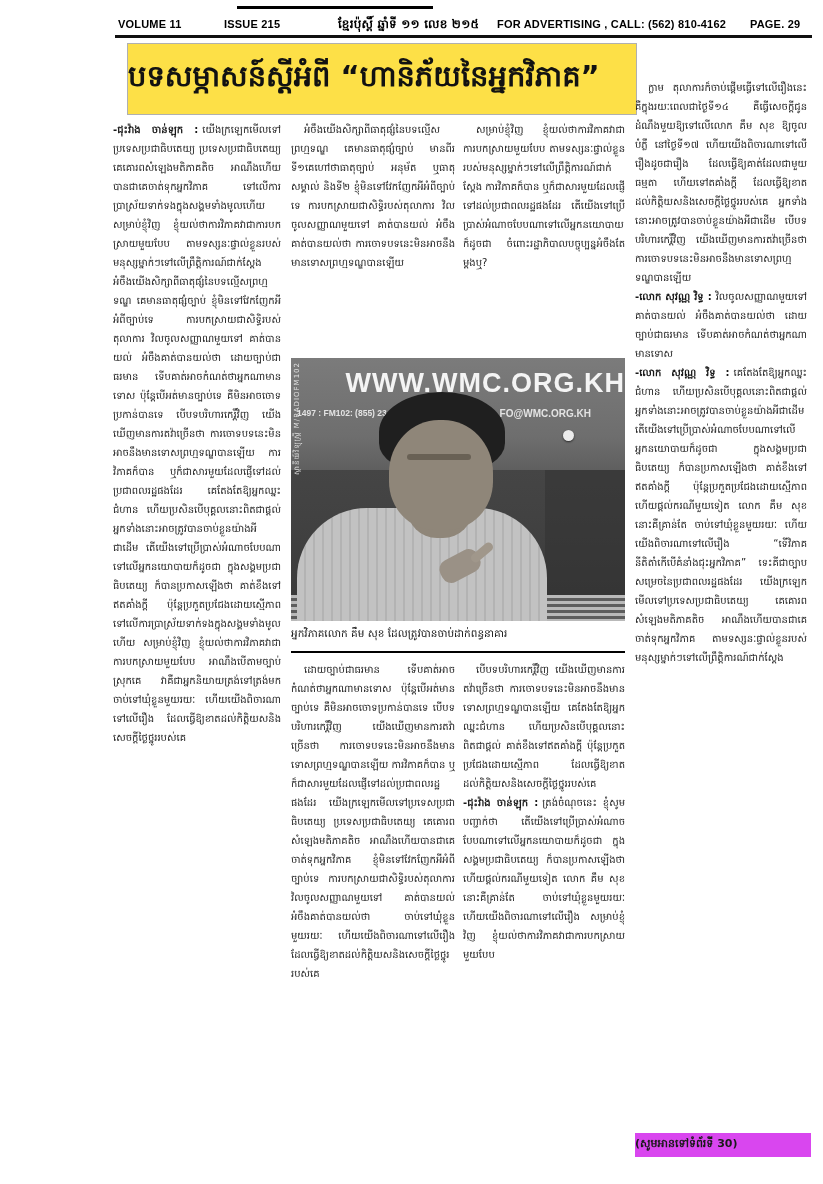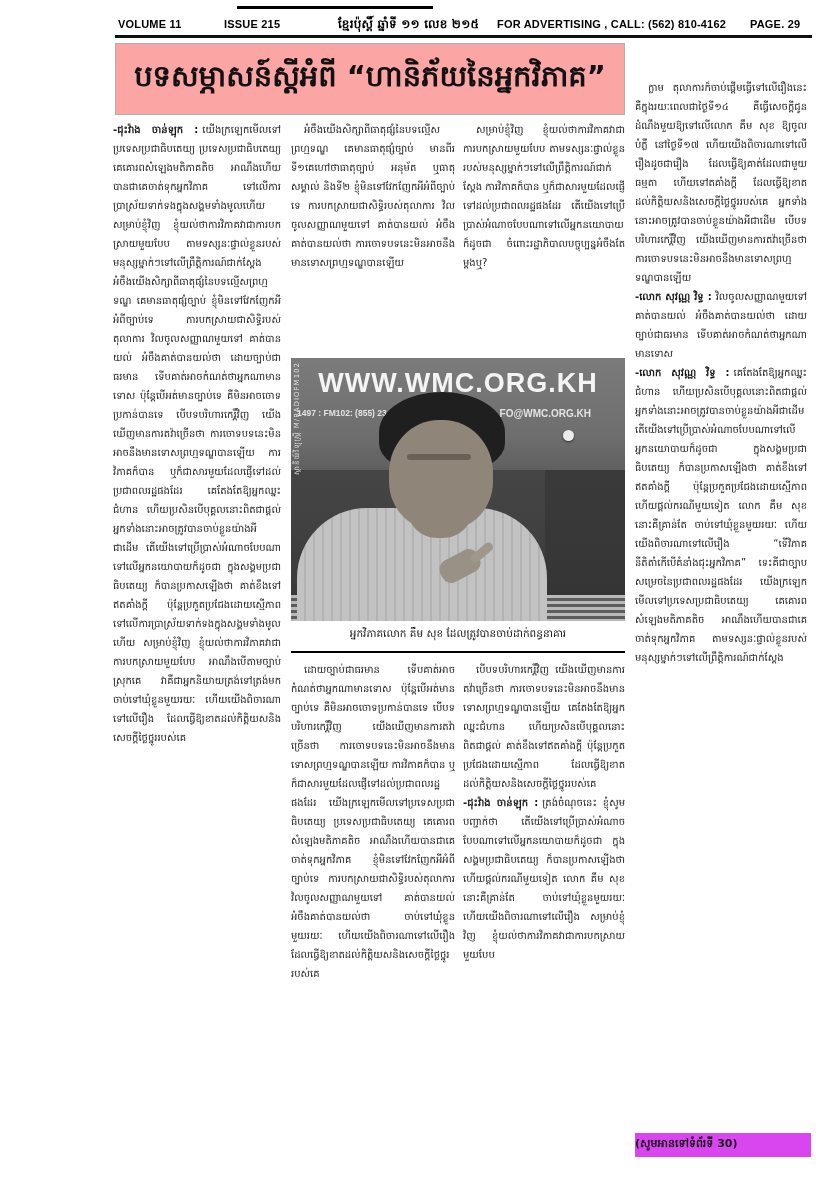--- a/index.html
+++ b/index.html
@@ -5,44 +5,44 @@
   html,body{margin:0;padding:0;background:#e8e8e8;}
   .page{position:relative;width:823px;height:1184px;background:#ffffff;overflow:hidden;
         font-family:"DejaVu Sans",sans-serif;color:#1a1a1a;padding-left:6px;}
   
   .hdr{position:absolute;top:18px;font-family:"Liberation Sans",sans-serif;
        font-size:11px;font-weight:bold;color:#000;white-space:nowrap;letter-spacing:.2px;}
   .hdr-kh{font-family:"DejaVu Sans",sans-serif;font-size:12px;}
   .top-mark{position:absolute;left:237px;top:6px;width:196px;height:3px;background:#000;}
   .hdr-rule{position:absolute;left:115px;top:35px;width:697px;height:3px;background:#101010;}
   
-  .headline-box{position:absolute;left:115px;top:43px;width:510px;height:72px;
-       background:#fca5a5;border:1px solid #b0b0b0;display:flex;align-items:center;
-       justify-content:center;box-sizing:border-box;}
+  .headline-box{position:absolute;left:127px;top:43px;width:510px;height:72px;
+       background:#fde047;border:1px solid #b0b0b0;display:flex;align-items:center;
+       box-sizing:border-box;}
   .headline-box span{font-size:29px;font-weight:bold;color:#121212;white-space:nowrap;}
   
   .col{position:absolute;overflow:hidden;font-size:10px;line-height:19px;
        text-align:justify;color:#181818;}
   .col p{margin:0;text-indent:13px;}
   .col p.qa{text-indent:0;}
   .lead{font-weight:bold;margin-right:4px;}
   .c1{left:113px;top:120px;width:168px;height:1044px;}
   .c2t{left:291px;top:120px;width:164px;height:234px;}
   .c3t{left:463px;top:120px;width:162px;height:234px;}
   .c2b{left:291px;top:660px;width:164px;height:503px;}
   .c3b{left:463px;top:660px;width:162px;height:503px;}
   .c4{left:635px;top:46px;width:172px;height:1084px;margin-top:32px;}
   .continuation{position:absolute;left:635px;top:1133px;width:176px;height:24px;
        background:#d946ef;font-weight:bold;font-size:11px;line-height:22px;}
   
   .photo{position:absolute;left:291px;top:358px;width:334px;height:263px;overflow:hidden;
        background:linear-gradient(180deg,#4c4c4c 0%,#424242 60%,#383838 100%);}
   .banner{position:absolute;left:0;top:0;width:334px;height:112px;
        background:linear-gradient(180deg,#7b7b7b 0%,#6e6e6e 70%,#5f5f5f 100%);}
-  .banner-url{position:absolute;left:0;top:10px;width:334px;text-align:center;
+  .banner-url{position:absolute;left:0;top:10px;width:334px;text-align:right;
        color:#f4f4f4;font-weight:bold;font-size:27px;font-family:"Liberation Sans",sans-serif;
        letter-spacing:1px;white-space:nowrap;}
   .banner-l2l{position:absolute;left:6px;top:50px;color:#e3e3e3;font-size:8.5px;
        font-family:"Liberation Sans",sans-serif;font-weight:bold;white-space:nowrap;}
   .banner-l2r{position:absolute;right:34px;top:50px;color:#e3e3e3;font-size:10px;
        font-family:"Liberation Sans",sans-serif;font-weight:bold;white-space:nowrap;text-align:center;}
   .banner-dot{position:absolute;left:272px;top:72px;width:11px;height:11px;border-radius:50%;
        background:#ececec;box-shadow:0 1px 2px rgba(0,0,0,.6);}
   .photo-side{position:absolute;left:1px;top:4px;color:#eeeeee;font-size:7px;
        writing-mode:vertical-rl;transform:rotate(180deg);letter-spacing:1px;opacity:.9;}
@@ -58,21 +58,21 @@
        background:repeating-linear-gradient(90deg,#c2c2c2 0 7px,#b3b3b3 7px 9px);
        border-radius:70px 70px 0 0;}
   .man-collar{position:absolute;left:116px;top:150px;width:66px;height:30px;background:#8f8679;
        border-radius:0 0 30px 30px;}
   .man-hand{position:absolute;left:148px;top:196px;width:42px;height:24px;background:#9a9186;
        border-radius:10px;transform:rotate(-28deg);}
   .man-finger{position:absolute;left:178px;top:190px;width:26px;height:9px;background:#a0978b;
        border-radius:5px;transform:rotate(-40deg);}
   .photo-shade{position:absolute;right:0;top:112px;width:80px;height:125px;background:#303030;opacity:.5;}
   
-  .caption{position:absolute;left:291px;top:627px;width:334px;text-align:center;
+  .caption{position:absolute;left:291px;top:627px;width:334px;
        font-size:10.5px;color:#111;}
   .caption-rule{position:absolute;left:291px;top:651px;width:334px;height:2px;background:#000;}
 </style>
 </head>
 <body>
 
 <div class="page">
 
   <div class="top-mark"></div>
 

